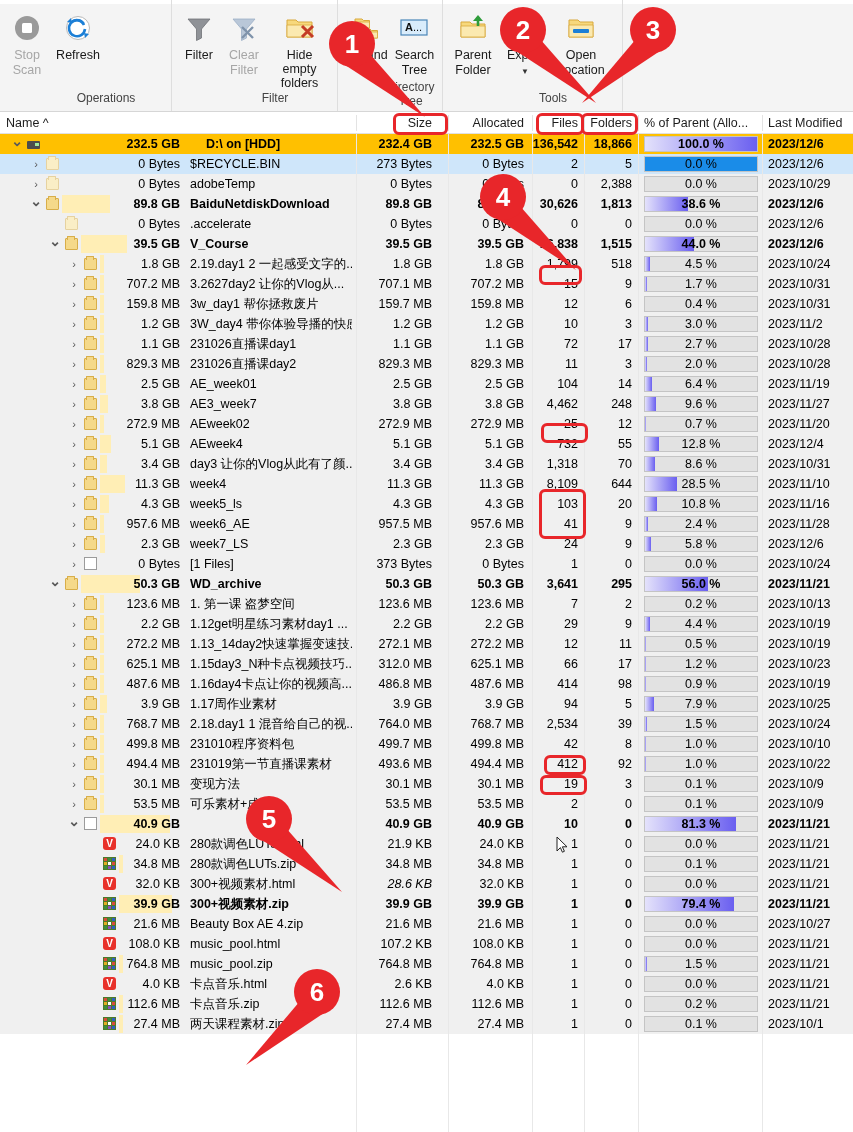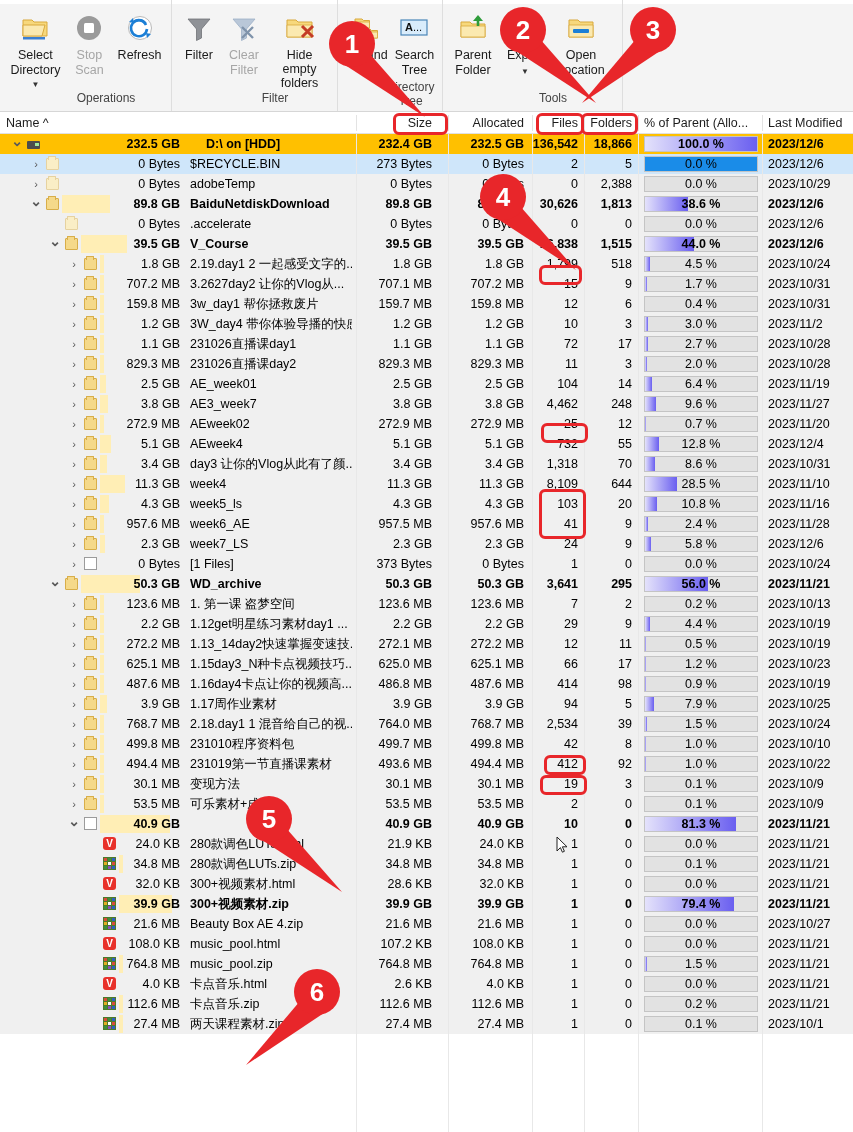--- a/index.html
+++ b/index.html
@@ -138,31 +138,20 @@
 </head>
 <body>
 
 <div id="app">
 
   <div class="ribbon">
     <div class="ribbon-tabstub"></div>
 
     <div class="rgroup" style="width:172px">
       <div class="rgroup-items">
-        <div class="rbtn" style="width:64px">
-          <div class="ico">
-            <svg width="30" height="28" viewBox="0 0 30 28">
-              <path d="M3 6h9l2 2h13v14H3z" fill="#f7d87c" stroke="#d9a93c" stroke-width="1"></path>
-              <path d="M3 11h22l-3 11H3z" fill="#fbe9b0" stroke="#d9a93c" stroke-width="1"></path>
-              <rect x="3" y="23" width="22" height="2.5" fill="#3b7fd1"></rect>
-            </svg>
-          </div>
-          <div class="cap">Select</div>
-          <div class="cap"><span>Directory</span> <span class="caret">▼</span></div>
-        </div>
         <div class="rbtn disabled" style="width:46px">
           <div class="ico">
             <svg width="30" height="28" viewBox="0 0 30 28">
               <circle cx="15" cy="14" r="12" fill="#9a9a9a"></circle>
               <rect x="10" y="9" width="10" height="10" rx="1.5" fill="#ffffff"></rect>
             </svg>
           </div>
           <div class="cap">Stop</div>
           <div class="cap">Scan</div>
         </div>
@@ -720,21 +709,21 @@
           <div class="pcttxt">0.5 %</div>
         </div>
         <div class="cell l" style="left: 768px; width: 85px;">2023/10/19</div>
       </div>
       <div class="row alt">
         <div class="twisty" style="left: 67px;">›</div>
         <div class="ficon folder" style="left: 84px;"></div>
         <div class="sizebar" style="left: 100px; width: 4px;"></div>
         <div class="sizetxt" style="left: 90px; width: 90px;">625.1 MB</div>
         <div class="nametxt" style="left: 190px; width: 162px;">1.15day3_N种卡点视频技巧...</div>
-        <div class="cell" style="left: 356px; width: 84px; padding-right: 8px;">625.0 MB</div>
+        <div class="cell" style="left: 356px; width: 84px; padding-right: 8px;">312.0 MB</div>
         <div class="cell" style="left: 448px; width: 84px; padding-right: 8px;">625.1 MB</div>
         <div class="cell" style="left: 532px; width: 52px; padding-right: 6px;">66</div>
         <div class="cell" style="left: 584px; width: 54px; padding-right: 6px;">17</div>
         <div class="pctwrap" style="left: 644px; width: 114px;">
           <div class="pctfill" style="width: 1.2%;"></div>
           <div class="pcttxt">1.2 %</div>
         </div>
         <div class="cell l" style="left: 768px; width: 85px;">2023/10/23</div>
       </div>
       <div class="row alt">
@@ -901,21 +890,21 @@
         <div class="pctwrap" style="left: 644px; width: 114px;">
           <div class="pctfill" style="width: 0.1%;"></div>
           <div class="pcttxt">0.1 %</div>
         </div>
         <div class="cell l" style="left: 768px; width: 85px;">2023/11/21</div>
       </div>
       <div class="row alt">
         <div class="ficon viv" style="left: 103px;">V</div>
         <div class="sizetxt" style="left: 109px; width: 71px;">32.0 KB</div>
         <div class="nametxt" style="left: 190px; width: 162px;">300+视频素材.html</div>
-        <div class="cell" style="left: 356px; width: 84px; padding-right: 8px;">28.6 KB</div>
+        <div class="cell" style="left: 356px; width: 84px; padding-right: 8px; font-style: italic;">28.6 KB</div>
         <div class="cell" style="left: 448px; width: 84px; padding-right: 8px;">32.0 KB</div>
         <div class="cell" style="left: 532px; width: 52px; padding-right: 6px;">1</div>
         <div class="cell" style="left: 584px; width: 54px; padding-right: 6px;">0</div>
         <div class="pctwrap" style="left: 644px; width: 114px;">
           <div class="pctfill" style="width: 0%;"></div>
           <div class="pcttxt">0.0 %</div>
         </div>
         <div class="cell l" style="left: 768px; width: 85px;">2023/11/21</div>
       </div>
       <div class="row alt b">

